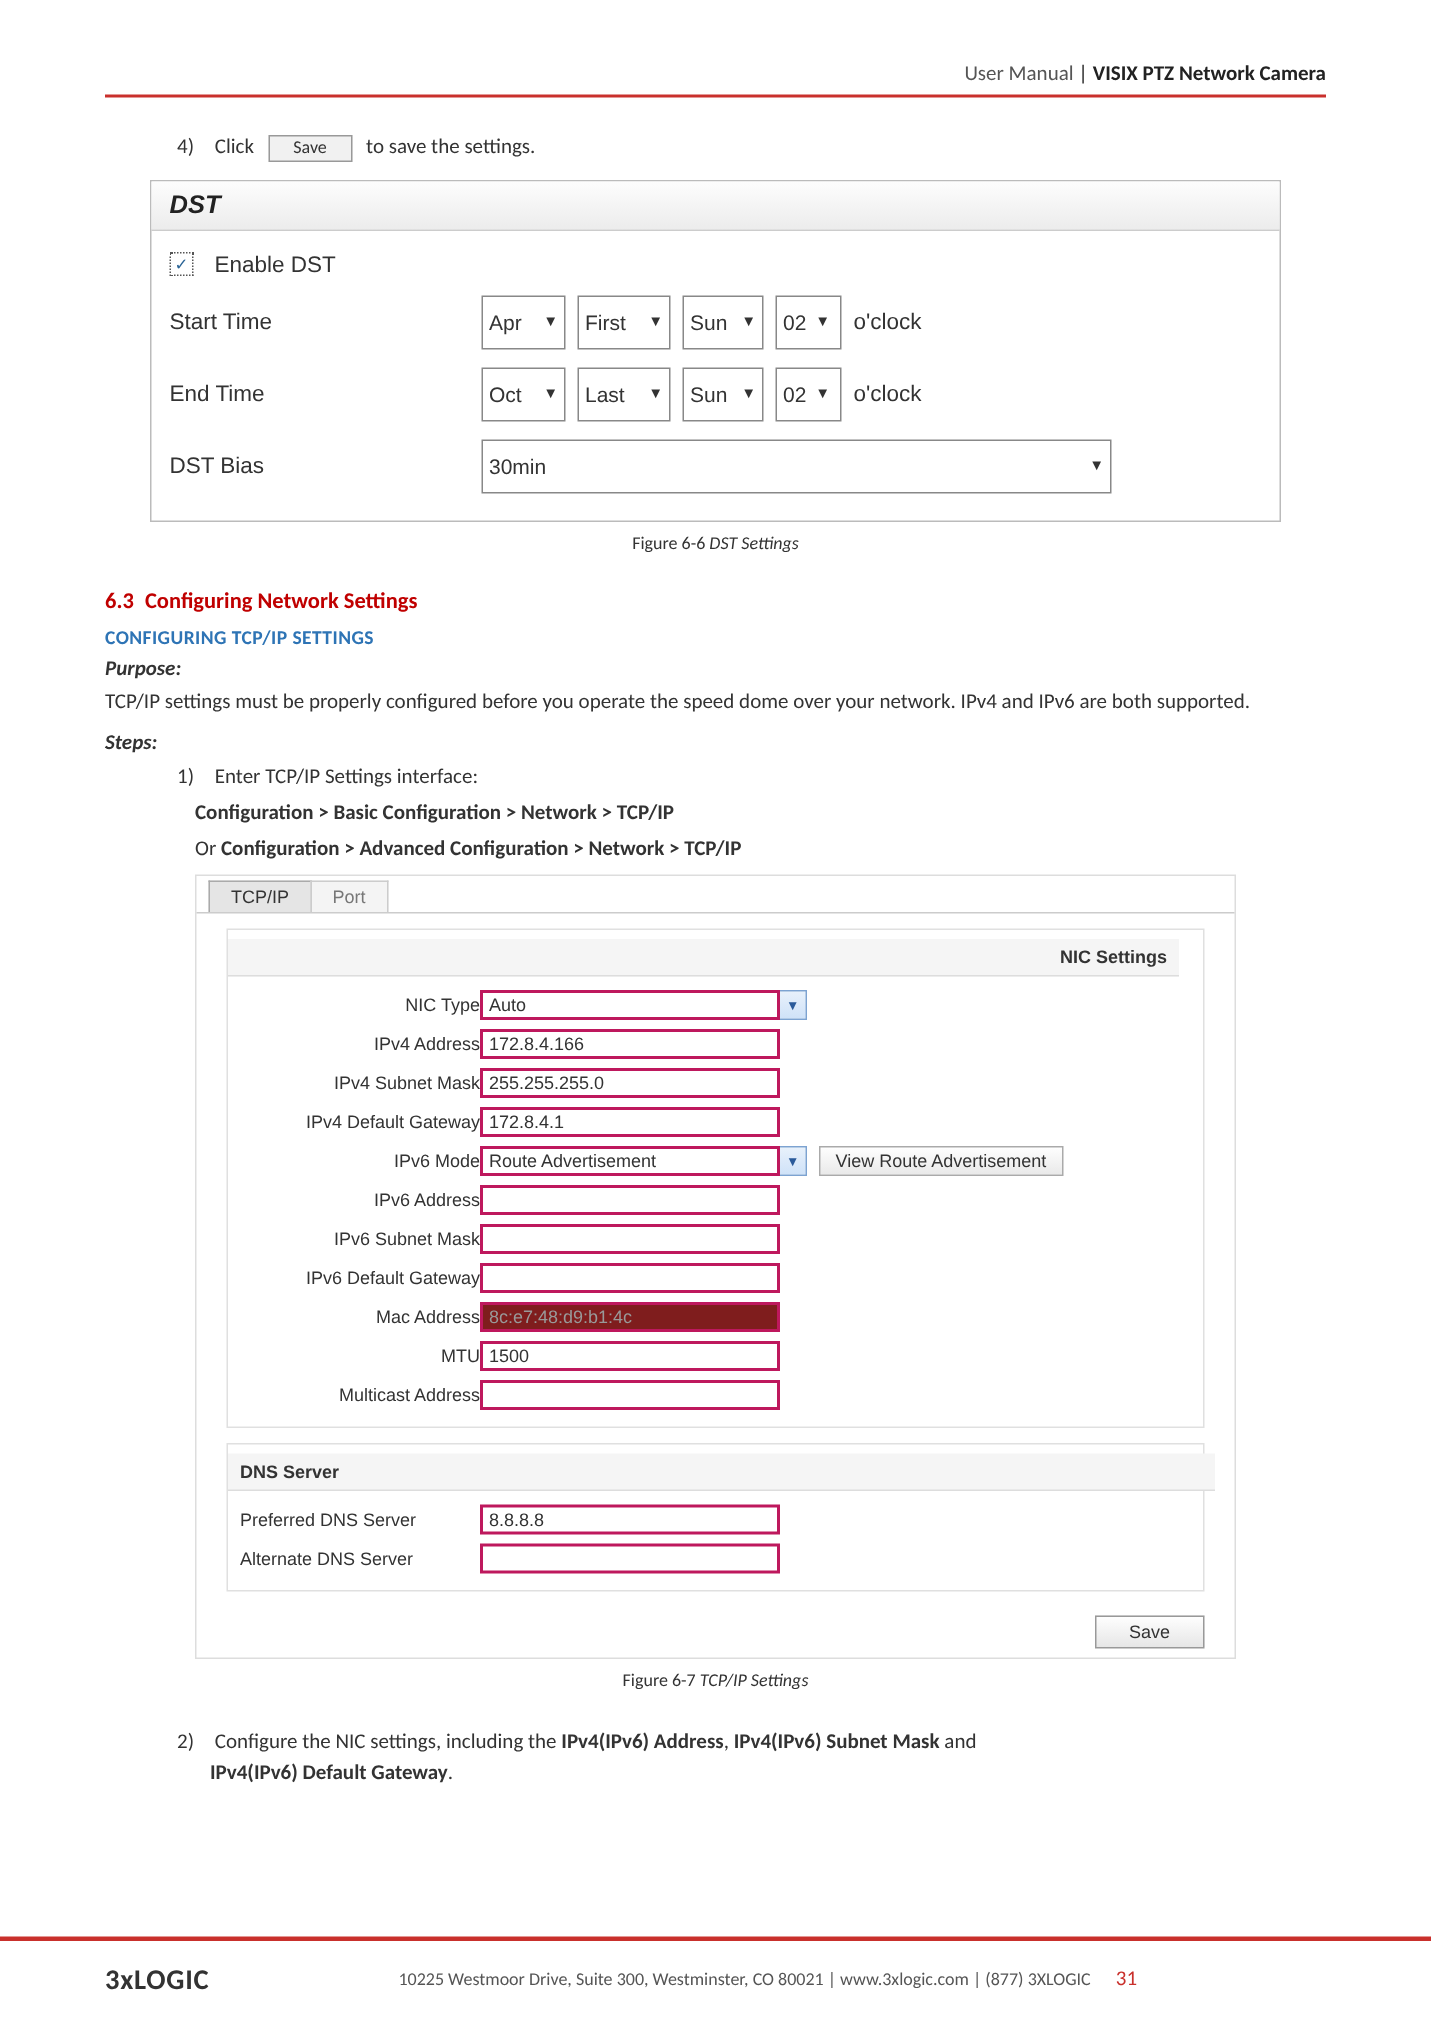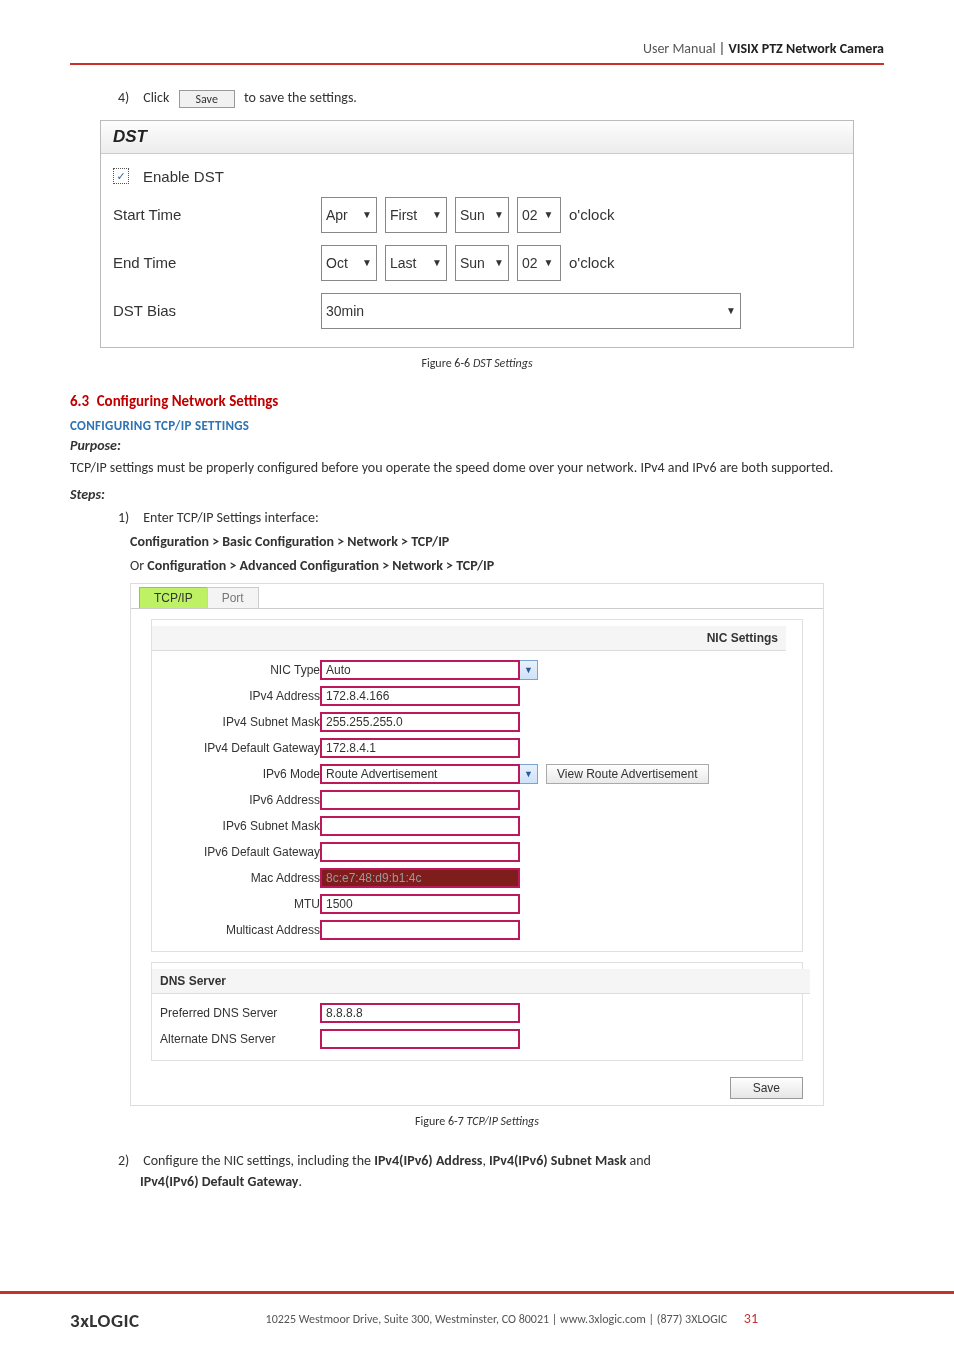--- a/index.html
+++ b/index.html
@@ -69,21 +69,21 @@
   .body-p { margin:4px 0; line-height:1.45; }
   .steps-h { font-weight:700; font-style:italic; margin:8px 0 4px 0; }
   .indent { margin-left:60px; }
   .bold { font-weight:700; }
 
   .tcp-panel {
     border:1px solid #ddd; margin:6px 60px 4px 60px; background:#fff;
     font-family: Arial, sans-serif; font-size:12px; color:#333;
   }
   .tab-row { border-bottom:1px solid #ccc; padding:3px 8px 0 8px; display:flex; gap:0;}
-  .tab { border:1px solid #aaa; border-bottom:none; padding:3px 14px; background:#bef264; font-size:12px; margin-right:-1px;}
+  .tab { border:1px solid #aaa; border-bottom:none; padding:3px 14px; background:#e5e5e5; font-size:12px; margin-right:-1px;}
   .tab.inactive { background:#f4f4f4; color:#777; border-color:#ccc;}
   .panel-body { padding:10px 20px 14px 20px; }
   .sec-head {
     background:#f5f5f5; border-bottom:1px solid #ddd; padding:5px 8px; font-weight:700;
     margin:6px -8px 6px -8px;
   }
   .form-row { display:flex; align-items:center; padding:3px 0; }
   .form-row .lbl { width:160px; color:#333; }
   .inp {
     border:2px solid #be185d; height:20px; width:200px; padding:0 4px;

